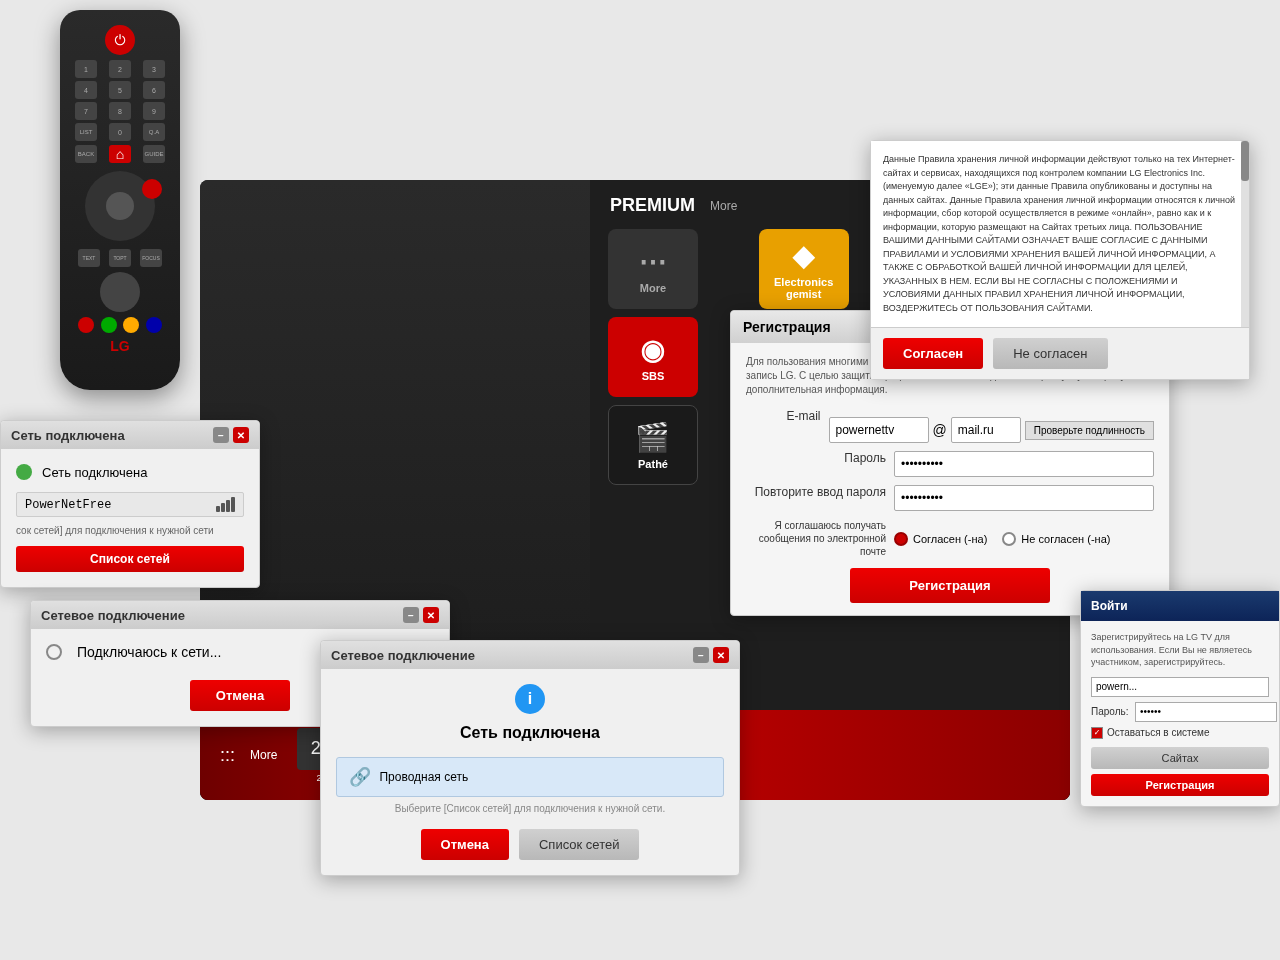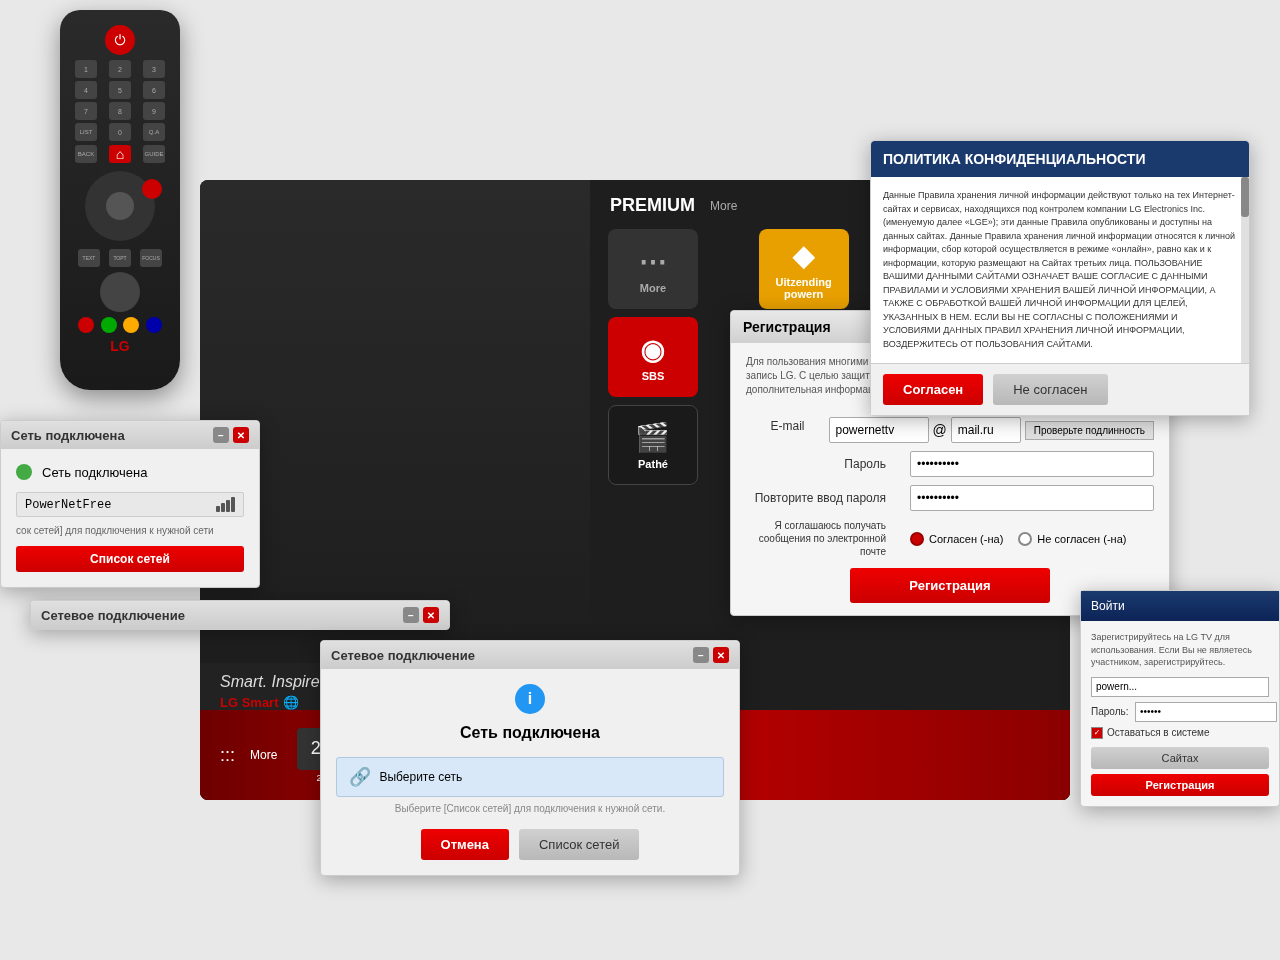--- a/index.html
+++ b/index.html
@@ -445,23 +445,22 @@
 
     .reg-desc {
       font-size: 10px;
       color: #555;
       margin-bottom: 12px;
       line-height: 1.4;
     }
 
     .form-row {
       display: flex;
-      align-items: center;
       margin-bottom: 8px;
-      gap: 24px;
+      gap: 8px;
     }
 
     .form-label {
       width: 140px;
       font-size: 12px;
       color: #333;
       text-align: right;
     }
 
     .form-input {
@@ -565,21 +564,21 @@
       top: 590px;
       width: 200px;
       background: #f5f5f5;
     }
 
     .login-header {
       background: linear-gradient(180deg, #1a3a6e, #0d2458);
       color: white;
       padding: 8px 10px;
       font-size: 12px;
-      font-weight: normal;
+      font-weight: bold;
     }
 
     .login-body {
       padding: 10px;
     }
 
     .login-desc {
       font-size: 9px;
       color: #555;
       margin-bottom: 8px;
@@ -790,21 +789,21 @@
         <span style="color:#aaa; font-size:12px;">More</span>
       </div>
       <div class="app-grid">
 
         <div class="app-tile more">
           <div class="app-icon">⋯</div>
           <span>More</span>
         </div>
         <div class="app-tile uitzending">
           <div class="app-icon" style="color:#fff;">◆</div>
-          <span>Uitzending powern</span>
+          <span>Electronics gemist</span>
         </div>
         <div class="app-tile rtlxl">
           <div class="app-icon">rt|xe</div>
           <span>RTL XL</span>
         </div>
 
         <div class="app-tile sbs">
           <div class="app-icon" style="color:#fff;">◉</div>
           <span>SBS</span>
         </div>
@@ -900,36 +899,45 @@
 </div>
 
 <div class="dialog network-connecting-dialog">
   <div class="dialog-header">
     <span>Сетевое подключение</span>
     <div class="dialog-header-btns">
       <div class="dialog-min-btn">−</div>
       <div class="dialog-close-btn">✕</div>
     </div>
   </div>
+  <div class="dialog-body">
+    <div class="connecting-row">
+      <div class="connecting-radio"></div>
+      <span style="font-size:14px;">Подключаюсь к сети...</span>
+    </div>
+    <div style="text-align:center;">
+      <button class="btn-red" style="min-width:100px;">Отмена</button>
+    </div>
+  </div>
 </div>
 
 <div class="dialog network-connected-bottom">
   <div class="dialog-header">
     <span>Сетевое подключение</span>
     <div class="dialog-header-btns">
       <div class="dialog-min-btn">−</div>
       <div class="dialog-close-btn">✕</div>
     </div>
   </div>
   <div class="dialog-body">
     <div class="info-icon">i</div>
     <div class="connected-title">Сеть подключена</div>
     <div class="wired-network-box">
       <span style="font-size:18px;">🔗</span>
-      <span>Выберите сеть</span>
+      <span>Проводная сеть</span>
     </div>
     <div class="select-hint">Выберите [Список сетей] для подключения к нужной сети.</div>
     <div class="btn-row">
       <button class="btn-red">Отмена</button>
       <button class="btn-gray">Список сетей</button>
     </div>
   </div>
 </div>
 
 <div class="dialog registration-dialog">
@@ -978,23 +986,20 @@
       </div>
     </div>
 
     <div style="text-align:center; margin-top:10px;">
       <button class="btn-red" style="min-width:200px; padding:10px 30px;">Регистрация</button>
     </div>
   </div>
 </div>
 
 <div class="dialog privacy-dialog">
-  <div class="privacy-header">
-    <span>ПОЛИТИКА КОНФИДЕНЦИАЛЬНОСТИ</span>
-  </div>
   <div style="position:relative; display:flex;">
     <div class="privacy-body">
       <span>Данные Правила хранения личной информации действуют только на тех Интернет-сайтах и сервисах, находящихся под контролем компании LG Electronics Inc. (именуемую далее «LGE»); эти данные Правила опубликованы и доступны на данных сайтах.
 
 Данные Правила хранения личной информации относятся к личной информации, сбор которой осуществляется в режиме «онлайн», равно как и к информации, которую размещают на Сайтах третьих лица. ПОЛЬЗОВАНИЕ ВАШИМИ ДАННЫМИ САЙТАМИ ОЗНАЧАЕТ ВАШЕ СОГЛАСИЕ С ДАННЫМИ ПРАВИЛАМИ И УСЛОВИЯМИ ХРАНЕНИЯ ВАШЕЙ ЛИЧНОЙ ИНФОРМАЦИИ, А ТАКЖЕ С ОБРАБОТКОЙ ВАШЕЙ ЛИЧНОЙ ИНФОРМАЦИИ ДЛЯ ЦЕЛЕЙ, УКАЗАННЫХ В НЕМ. ЕСЛИ ВЫ НЕ СОГЛАСНЫ С ПОЛОЖЕНИЯМИ И УСЛОВИЯМИ ДАННЫХ ПРАВИЛ ХРАНЕНИЯ ЛИЧНОЙ ИНФОРМАЦИИ, ВОЗДЕРЖИТЕСЬ ОТ ПОЛЬЗОВАНИЯ САЙТАМИ.</span>
     </div>
     <div class="privacy-scrollbar">
       <div class="privacy-scrollbar-thumb"></div>
     </div>
   </div>

